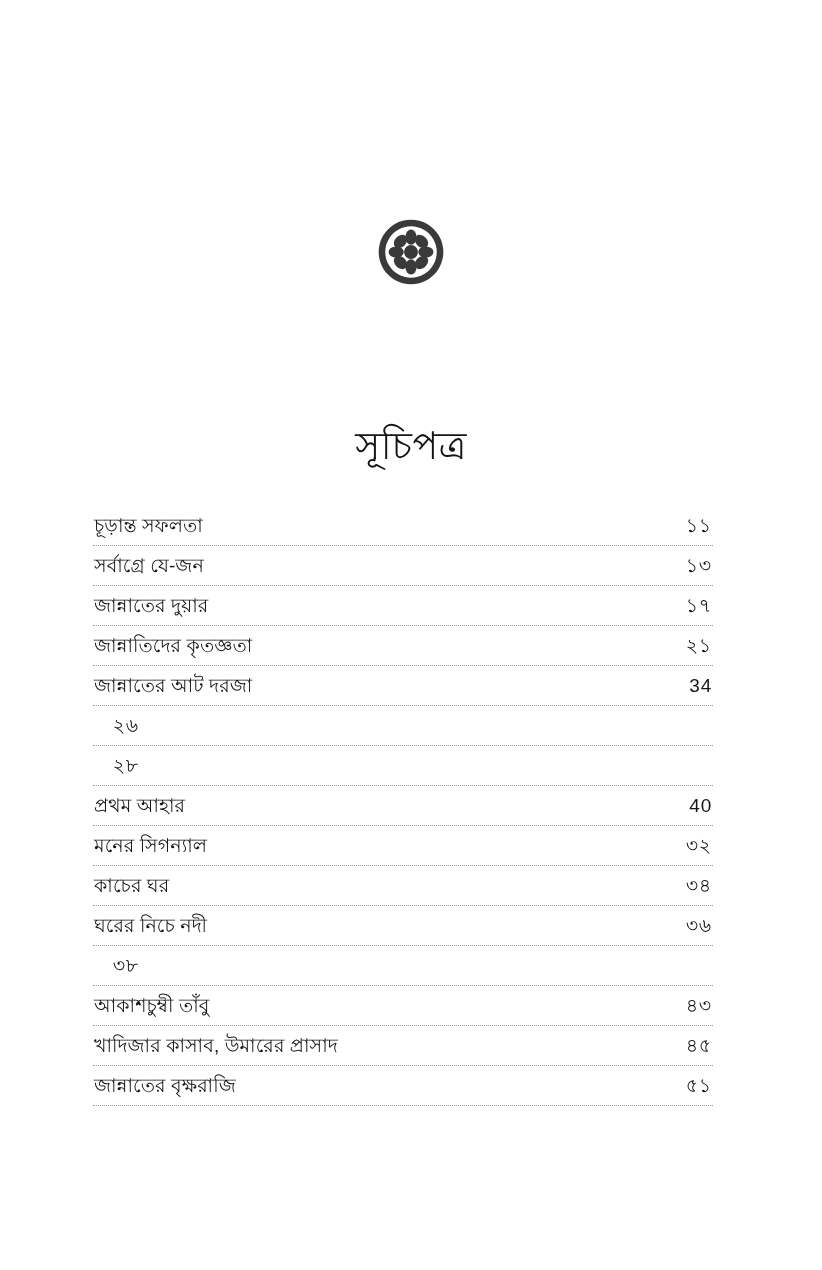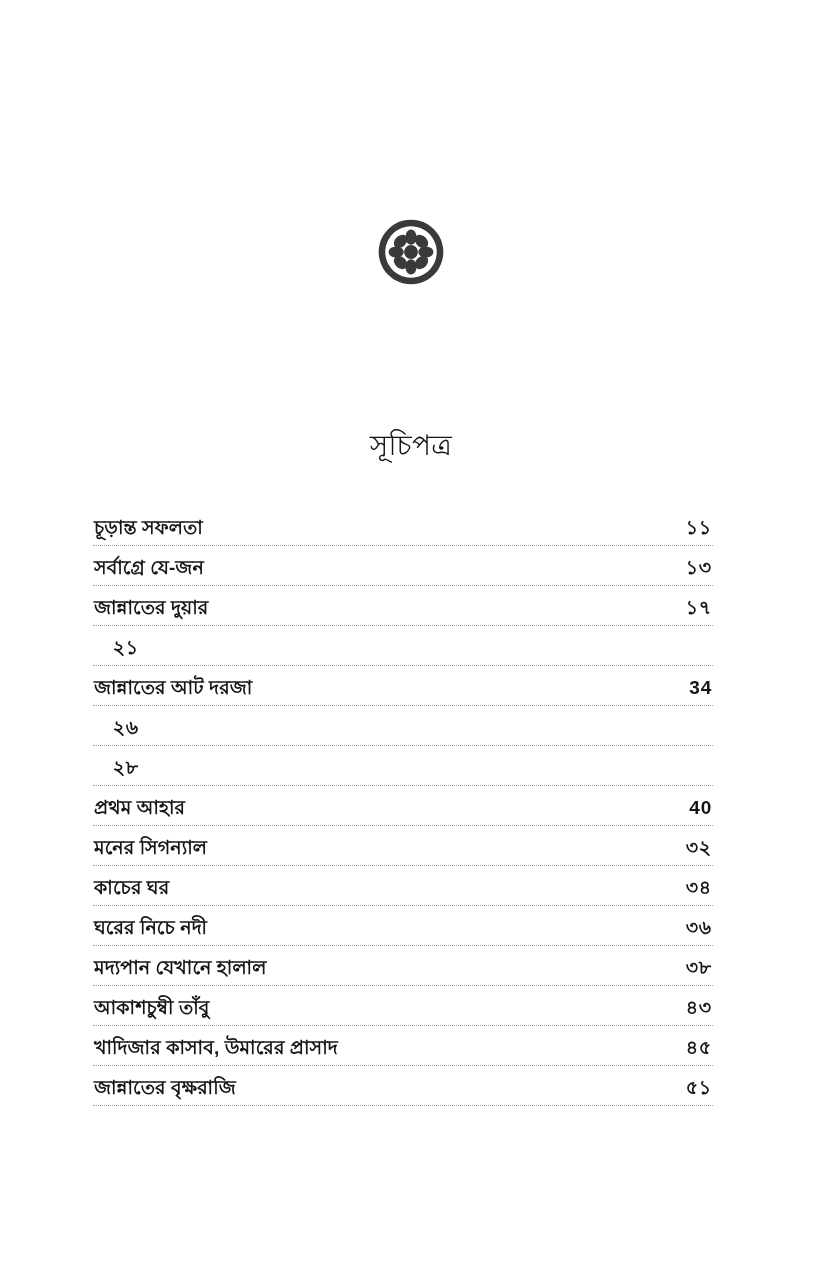--- a/index.html
+++ b/index.html
@@ -40,43 +40,42 @@
   }
 
   
   .toc-title {
     position: absolute;
     top: 424px;
     left: 0;
     width: 822px;
     text-align: center;
     font-family: "Liberation Sans", "DejaVu Sans", sans-serif;
-    font-size: 28px;
+    font-size: 38px;
     line-height: 44px;
     font-weight: 400;
     color: #141414;
     letter-spacing: 0.3px;
   }
 
   
   .toc-list {
     position: absolute;
     top: 506px;
     left: 93px;
     width: 620px;
     border-collapse: collapse;
   }
   .toc-row {
     display: flex;
-    align-items: flex-end;
+    align-items: center;
     justify-content: space-between;
     height: 40px;
     box-sizing: border-box;
     border-bottom: 1px dotted #9a9a9a;
-    font-weight: bold;
   }
   .toc-row:first-child {
     
   }
   .toc-entry-title {
     font-family: "Liberation Sans", "DejaVu Sans", sans-serif;
     font-size: 19px;
     line-height: 34px;
     color: #161616;
     white-space: nowrap;
@@ -132,20 +131,21 @@
       <span class="toc-entry-page">১৩</span>
     </div>
 
     <div class="toc-row">
       <span class="toc-entry-title">জান্নাতের দুয়ার</span>
       <span class="toc-entry-page">১৭</span>
     </div>
 
 
     <div class="toc-row">
+      <span class="toc-entry-title">জান্নাতিদের কৃতজ্ঞতা</span>
       <span class="toc-entry-page">২১</span>
     </div>
 
     <div class="toc-row">
       <span class="toc-entry-title">জান্নাতের আট দরজা</span>
       <span class="toc-entry-page">34</span>
     </div>
 
     <div class="toc-row">
       <span class="toc-entry-page">২৬</span>
@@ -169,21 +169,20 @@
       <span class="toc-entry-title">কাচের ঘর</span>
       <span class="toc-entry-page">৩৪</span>
     </div>
 
     <div class="toc-row">
       <span class="toc-entry-title">ঘরের নিচে নদী</span>
       <span class="toc-entry-page">৩৬</span>
     </div>
 
     <div class="toc-row">
-      <span class="toc-entry-title">মদ্যপান যেখানে হালাল</span>
       <span class="toc-entry-page">৩৮</span>
     </div>
 
     <div class="toc-row">
       <span class="toc-entry-title">আকাশচুম্বী তাঁবু</span>
       <span class="toc-entry-page">৪৩</span>
     </div>
 
     <div class="toc-row">
       <span class="toc-entry-title">খাদিজার কাসাব, উমারের প্রাসাদ</span>

